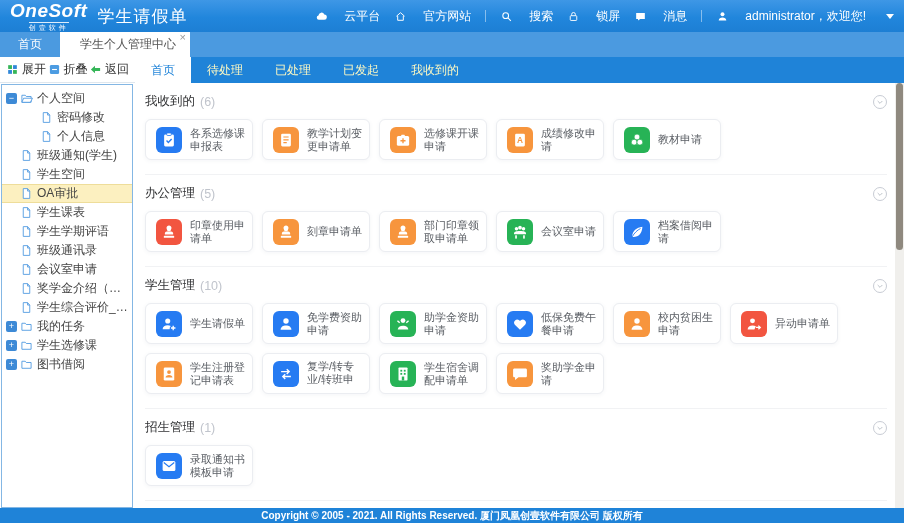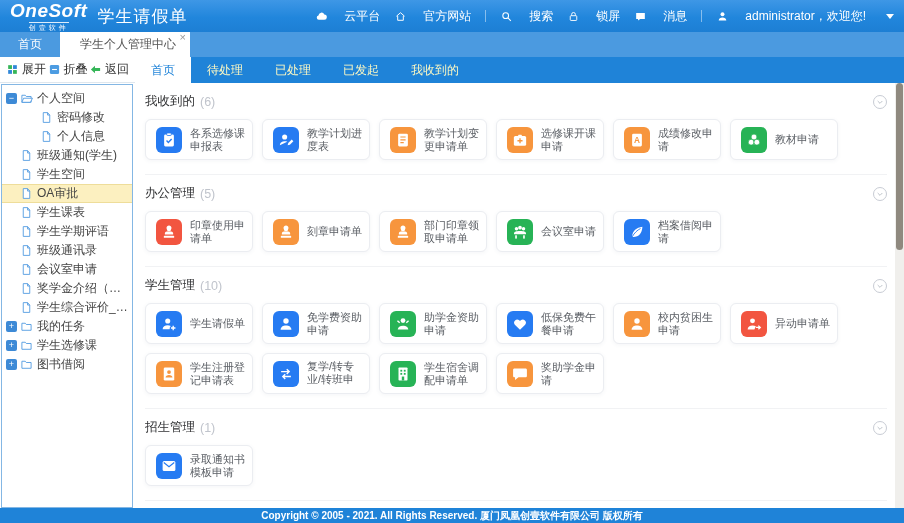--- a/index.html
+++ b/index.html
@@ -355,30 +355,20 @@
               <span class="card-icon" style="background: rgb(38, 123, 242);">
                 <svg viewBox="0 0 24 24">
                   <rect x="5.5" y="4.5" width="13" height="16" rx="1.8" fill="#fff"></rect>
                   <rect x="9" y="2.6" width="6" height="3.4" rx="1" fill="#fff" stroke="#267bf2" stroke-width="1.1"></rect>
                   <path d="M8.7 12.8l2.4 2.4 4.4-4.6" stroke="#267bf2" stroke-width="1.9" fill="none"></path>
                 </svg>
               </span>
               <span class="card-label">各系选修课申报表</span>
             </div>
             <div class="card">
-              <span class="card-icon" style="background: rgb(38, 123, 242);">
-                <svg viewBox="0 0 24 24">
-                  <circle cx="10.2" cy="8" r="3.4" fill="#fff"></circle>
-                  <path d="M3.8 19c0-3.5 3-5.4 6.4-5.4 1.3 0 2.5.2 3.5.7" fill="#fff"></path>
-                  <path d="M14.2 19l.8-3 4.6-4.6 2.2 2.2-4.6 4.6z" fill="#fff"></path>
-                </svg>
-              </span>
-              <span class="card-label">教学计划进度表</span>
-            </div>
-            <div class="card">
               <span class="card-icon" style="background: rgb(247, 149, 61);">
                 <svg viewBox="0 0 24 24">
                   <rect x="5.5" y="3.5" width="13" height="17" rx="1.8" fill="#fff"></rect>
                   <path d="M8.5 8h7M8.5 11.8h7M8.5 15.5h4.5" stroke="#f7953d" stroke-width="1.5"></path>
                 </svg>
               </span>
               <span class="card-label">教学计划变更申请单</span>
             </div>
             <div class="card">
               <span class="card-icon" style="background: rgb(247, 149, 61);">

